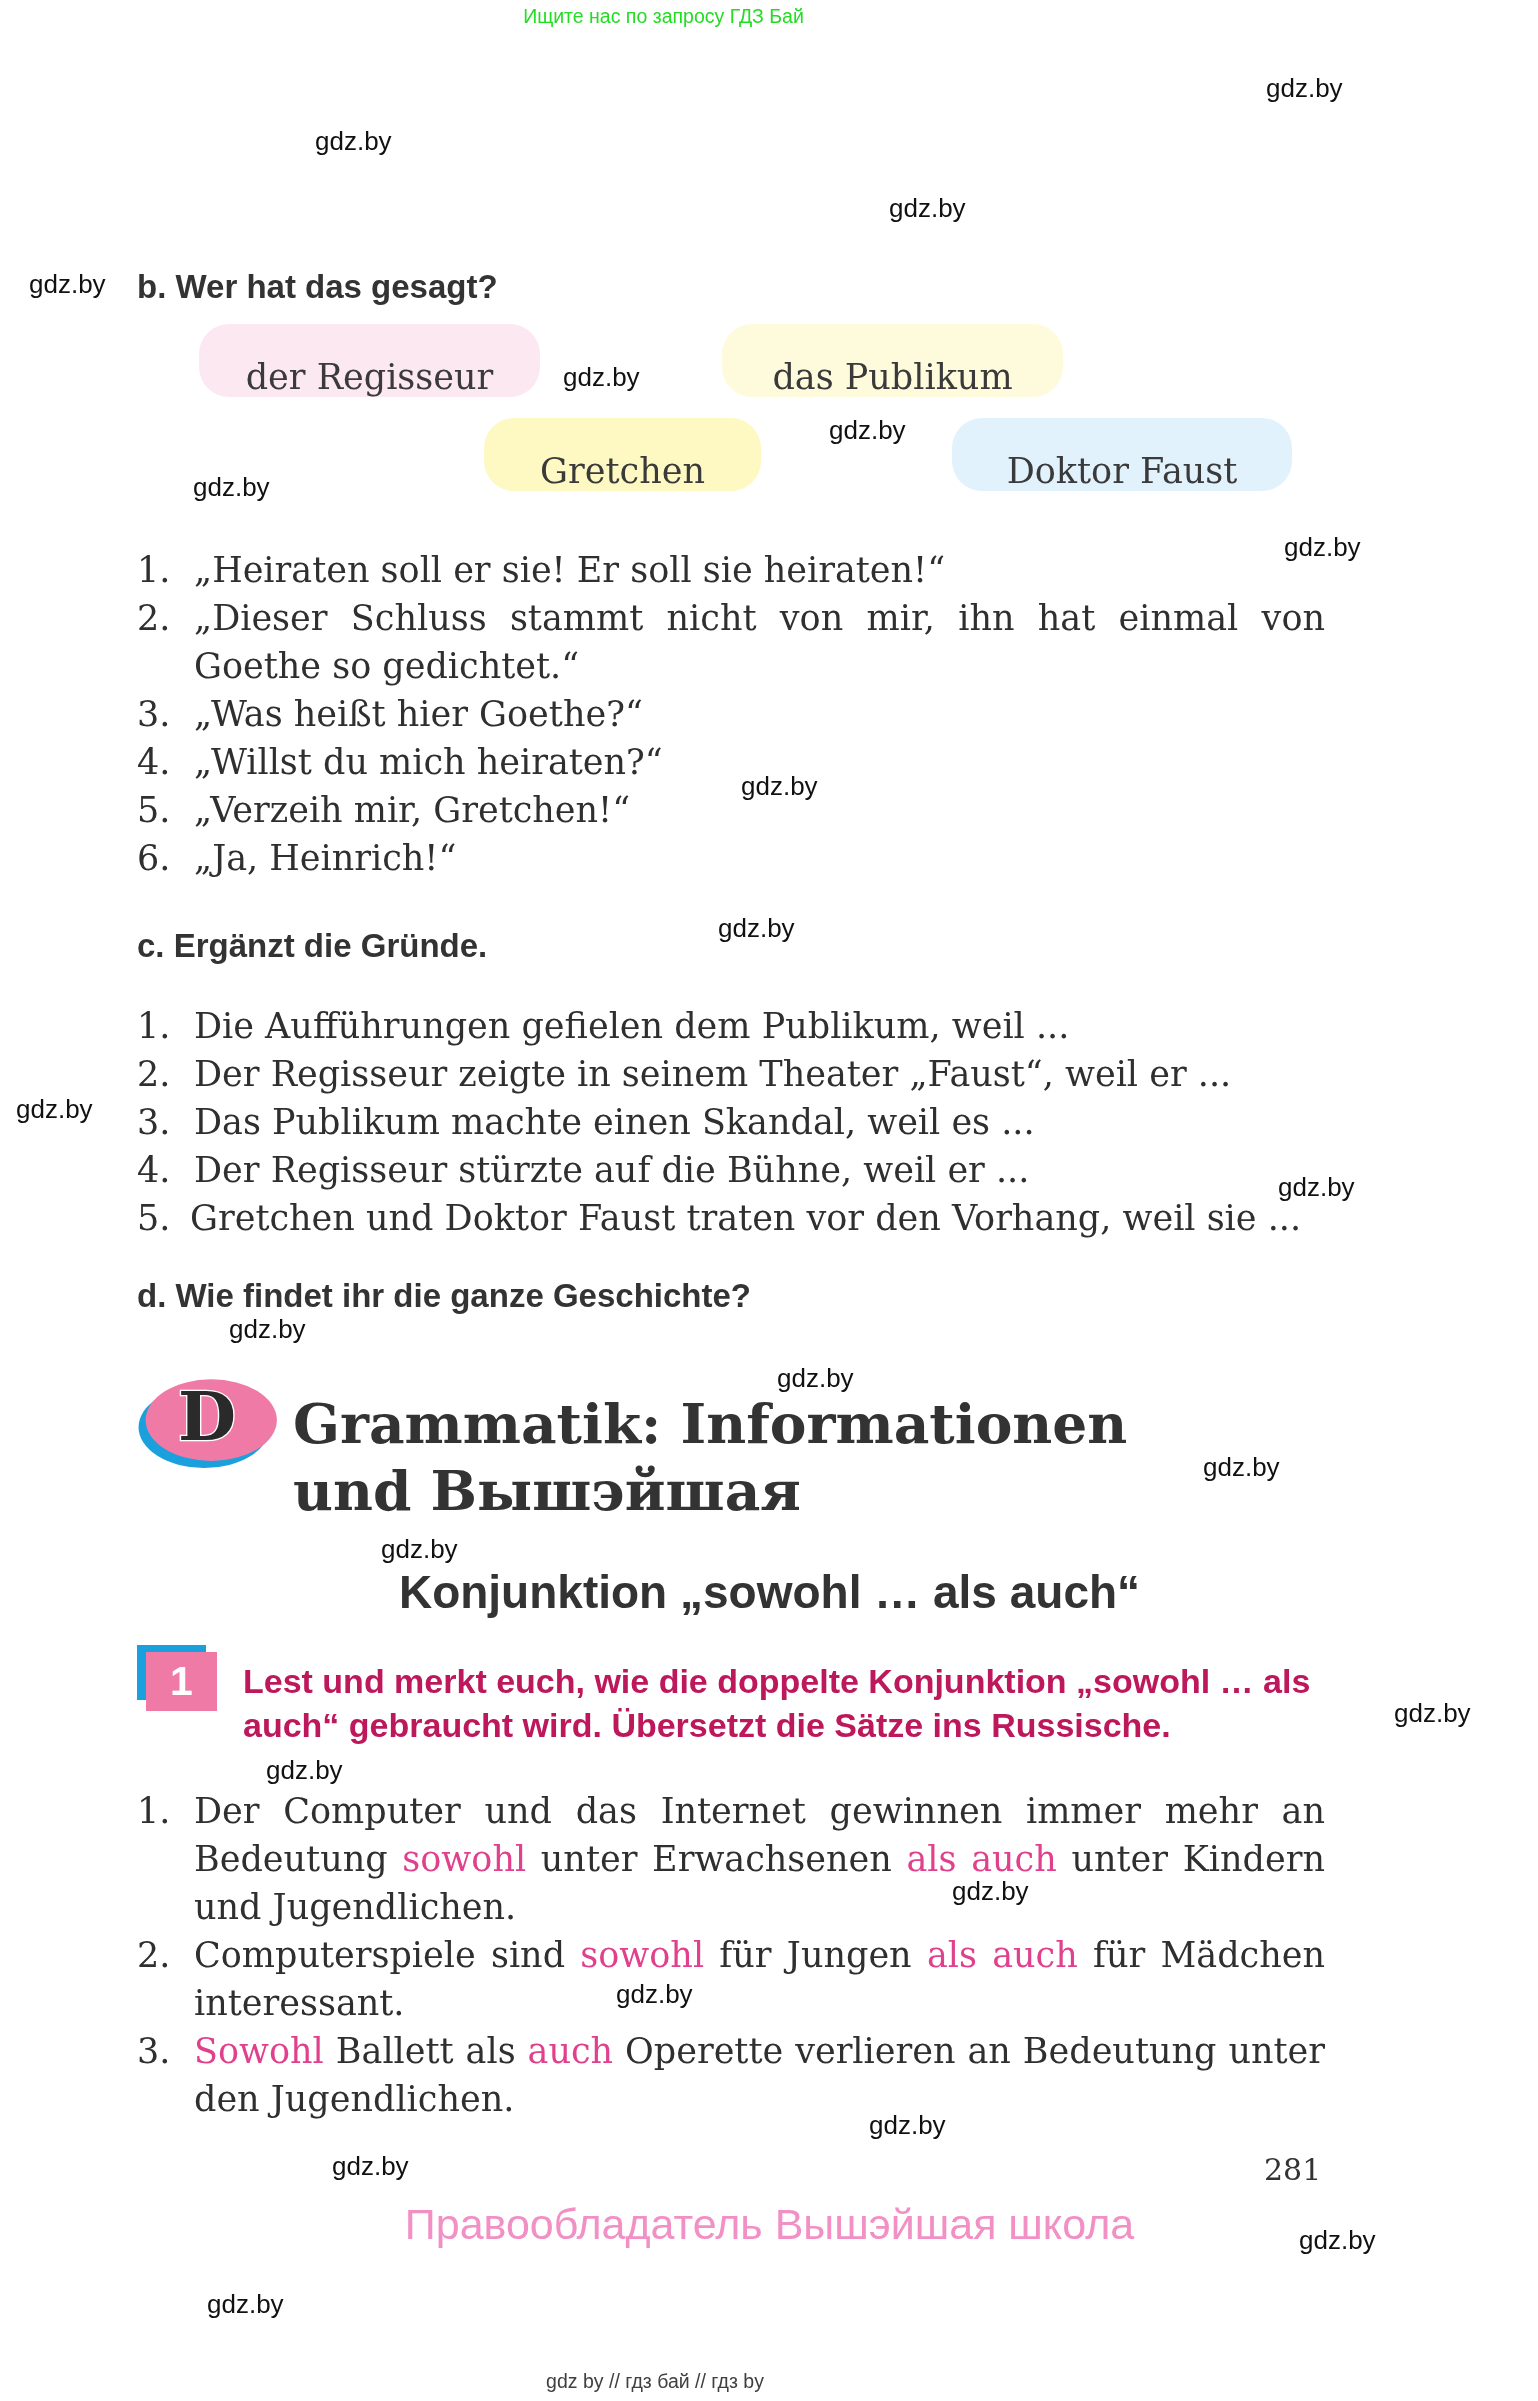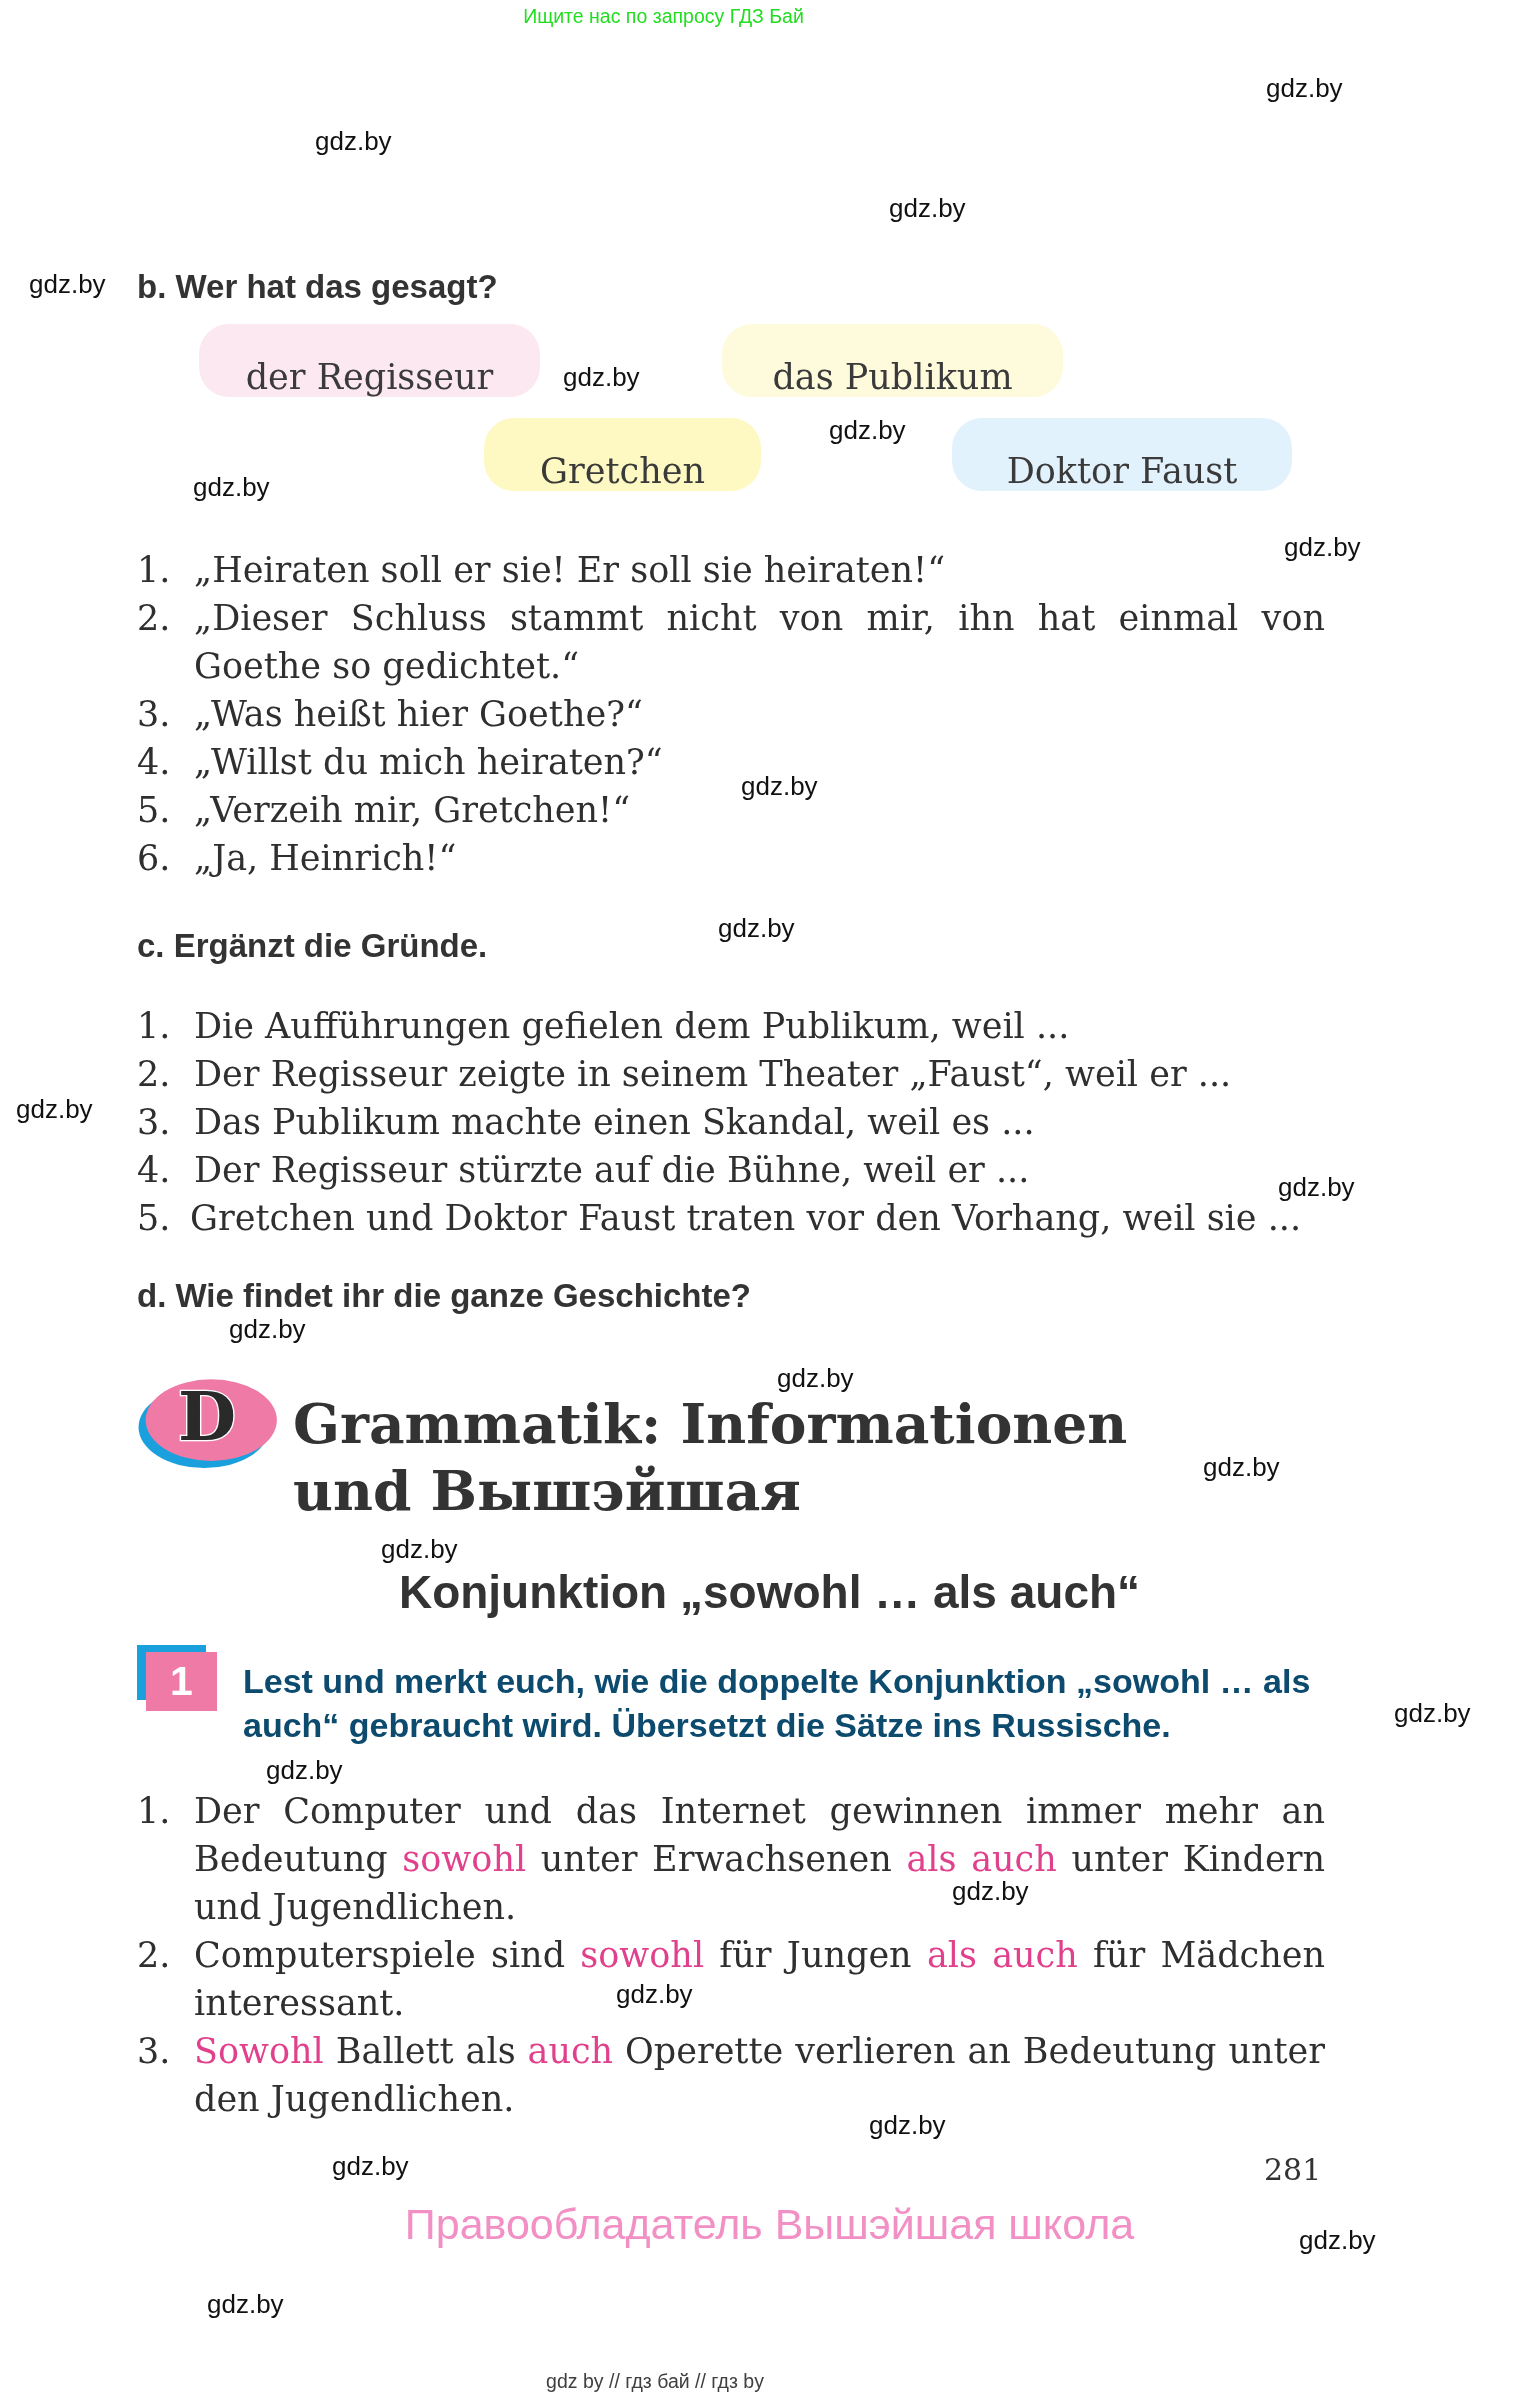--- a/index.html
+++ b/index.html
@@ -12,21 +12,21 @@
   .list { font-family: "DejaVu Serif", serif; font-size: 35px; color: #2f2f2f; line-height: 48px; }
   .row { display: flex; }
   .num { width: 57px; flex: none; }
   .txt { flex: 1; }
   .justify { text-align: justify; }
   .hl { color: #e0408c; }
   .dbadge { left: 135px; top: 1372px; width: 149px; height: 98px; }
   .dtitle { left: 293px; top: 1390px; width: 922px; font-family: "DejaVu Serif", serif; font-weight: bold; font-size: 55px; line-height: 67px; color: #333; }
   .subtitle { top: 1565px; left: 0; width: 1539px; text-align: center; font-family: "Liberation Sans", sans-serif; font-weight: bold; font-size: 46px; color: #333; }
   .exbadge { left: 137px; top: 1645px; width: 89px; height: 73px; }
-  .extext { left: 243px; top: 1659px; width: 1099px; font-family: "Liberation Sans", sans-serif; font-weight: bold; font-size: 34px; line-height: 44px; color: #0c4a6e; }
+  .extext { left: 243px; top: 1659px; width: 1099px; font-family: "Liberation Sans", sans-serif; font-weight: bold; font-size: 34px; line-height: 44px; color: #be185d; }
   .pagenum { left: 1264px; top: 2152px; font-family: "DejaVu Serif", serif; font-size: 30px; color: #333; }
   .owner { top: 2200px; left: 0; width: 1539px; text-align: center; font-family: "Liberation Sans", sans-serif; font-size: 43px; color: #f28fc4; }
   .footer { top: 2370px; left: 0; width: 1310px; text-align: center; font-family: "Liberation Sans", sans-serif; font-size: 19.5px; color: #404040; }
 </style>
 </head>
 <body>
 
 <div class="abs topbar">Ищите нас по запросу ГДЗ Бай</div>
 
 <div id="watermarks">

